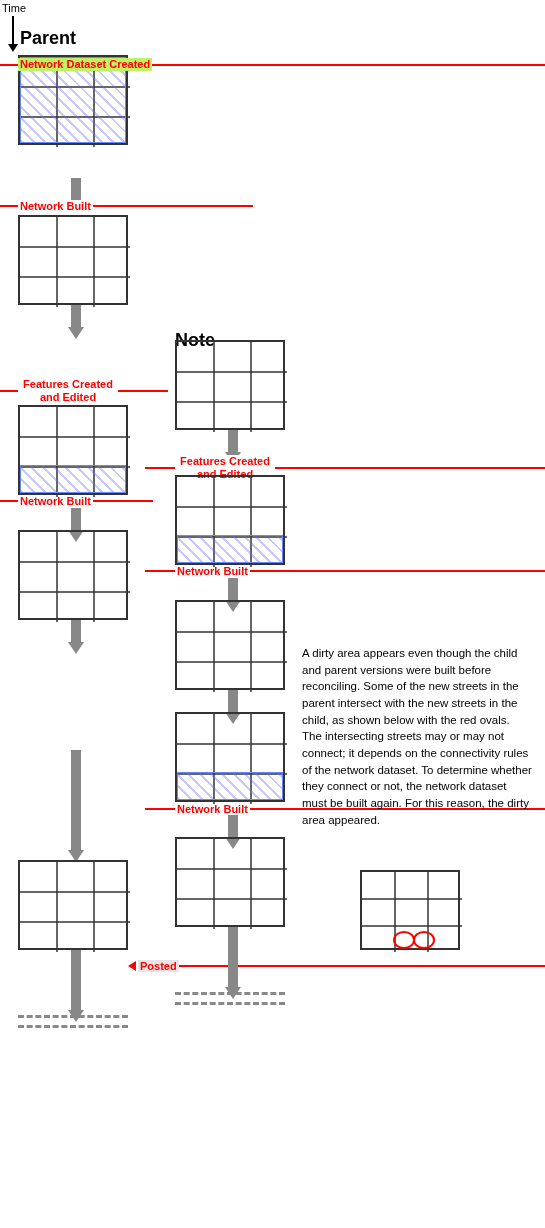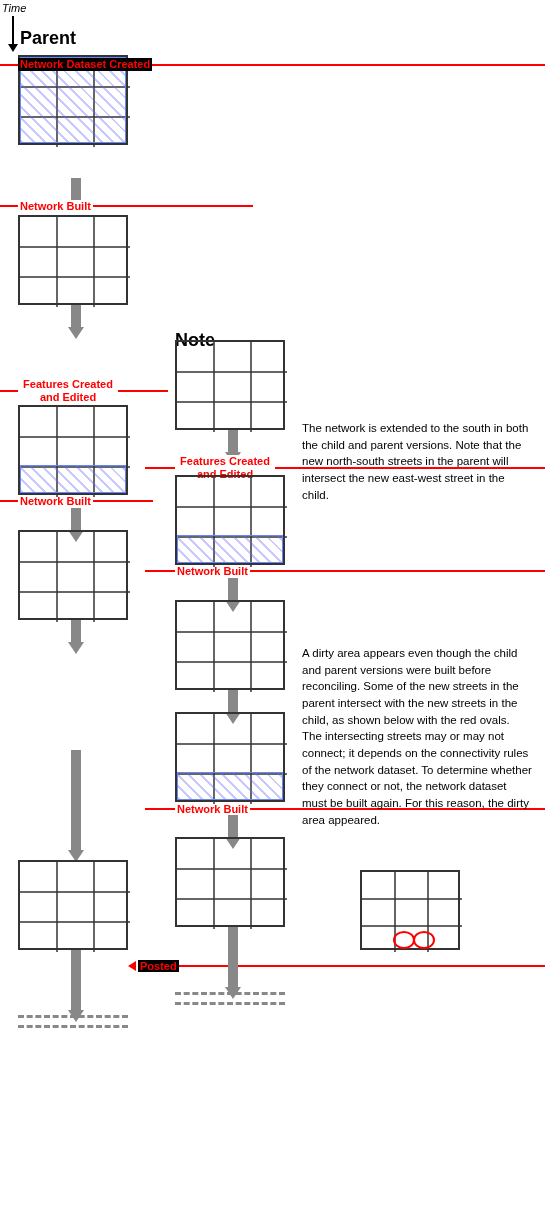--- a/index.html
+++ b/index.html
@@ -17,21 +17,20 @@
       position: relative;
       width: 545px;
       min-height: 1228px;
     }
 
     
     .time-label {
       position: absolute;
       top: 2px;
       left: 2px;
-      font-style: italic;
       font-size: 11px;
       text-align: right;
     }
     .time-arrow {
       position: absolute;
       top: 5px;
       left: 8px;
       display: flex;
       flex-direction: column;
       align-items: center;
@@ -131,21 +130,21 @@
       <line x1="74" y1="0" x2="74" y2="90" stroke="#333" stroke-width="1.5"></line>
       <line x1="0" y1="30" x2="110" y2="30" stroke="#333" stroke-width="1.5"></line>
       <line x1="0" y1="60" x2="110" y2="60" stroke="#333" stroke-width="1.5"></line>
     </svg>
 
     <div style="position:absolute;top:0;left:0;right:0;bottom:0;background:repeating-linear-gradient(45deg,rgba(100,100,255,0.35) 0px,rgba(100,100,255,0.35) 2px,transparent 2px,transparent 8px);border:1px solid #6688ff;"></div>
   </div>
 
   <div style="position:absolute; top:58px; left:0px; right:0px; display:flex; align-items:center;">
     <div style="height:2px;background:red;width:18px;"></div>
-    <span style="background:#000000;padding:0 2px;color:red;font-weight:bold;font-size:11px;line-height:1.2;text-align:left;">Network Dataset Created</span>
+    <span style="background:#bef264;padding:0 2px;color:red;font-weight:bold;font-size:11px;line-height:1.2;text-align:left;">Network Dataset Created</span>
     <div style="height:2px;background:red;flex:1;"></div>
   </div>
 
 
   <div class="v-arrow" style="top:178px; left:68px;">
     <div class="v-arrow-shaft" style="height:22px;"></div>
     <div class="v-arrow-head-down"></div>
   </div>
 
   <div style="position:absolute; top:200px; left:0px; right:0px; display:flex; align-items:center;">
@@ -316,33 +315,32 @@
     <svg width="110" height="90" style="position:absolute;top:0;left:0;">
       <line x1="37" y1="0" x2="37" y2="90" stroke="#333" stroke-width="1.5"></line>
       <line x1="74" y1="0" x2="74" y2="90" stroke="#333" stroke-width="1.5"></line>
       <line x1="0" y1="30" x2="110" y2="30" stroke="#333" stroke-width="1.5"></line>
       <line x1="0" y1="60" x2="110" y2="60" stroke="#333" stroke-width="1.5"></line>
     </svg>
   </div>
 
   <div style="position:absolute; top:960px; left:128px; right:0; display:flex; align-items:center;">
     <div class="arrow-left" style="margin-right:2px;"></div>
-    <span style="background:#000000;padding:0 2px;color:red;font-weight:bold;font-size:11px;">Posted</span>
+    <span style="background:#e5e5e5;padding:0 2px;color:red;font-weight:bold;font-size:11px;">Posted</span>
     <div style="height:2px;background:red;flex:1;"></div>
   </div>
 
   <div class="v-arrow" style="top:927px; left:225px;">
     <div class="v-arrow-shaft" style="height:60px;"></div>
     <div class="v-arrow-head-down"></div>
   </div>
 
   <div style="position:absolute;top:992px;left:175px;width:110px;border-bottom:3px dashed #888;"></div>
   <div style="position:absolute;top:1002px;left:175px;width:110px;border-bottom:3px dashed #888;"></div>
 
-  <div class="annotation" style="position:absolute; top:420px; left:302px; width:230px;">The network is extended to the south in both the child and parent versions. Note that the new north-south streets in the parent will intersect the new east-west street in the child.</div>
 
   <div class="annotation" style="position:absolute; top:645px; left:302px; width:230px;">A dirty area appears even though the child and parent versions were built before reconciling. Some of the new streets in the parent intersect with the new streets in the child, as shown below with the red ovals. The intersecting streets may or may not connect; it depends on the connectivity rules of the network dataset. To determine whether they connect or not, the network dataset must be built again. For this reason, the dirty area appeared.</div>
 
   <div style="position:absolute; top:870px; left:360px; width:100px; height:80px; border:2px solid #333;">
     <svg width="100" height="80" style="position:absolute;top:0;left:0;">
       <line x1="33" y1="0" x2="33" y2="80" stroke="#333" stroke-width="1.5"></line>
       <line x1="66" y1="0" x2="66" y2="80" stroke="#333" stroke-width="1.5"></line>
       <line x1="0" y1="27" x2="100" y2="27" stroke="#333" stroke-width="1.5"></line>
       <line x1="0" y1="54" x2="100" y2="54" stroke="#333" stroke-width="1.5"></line>
 

